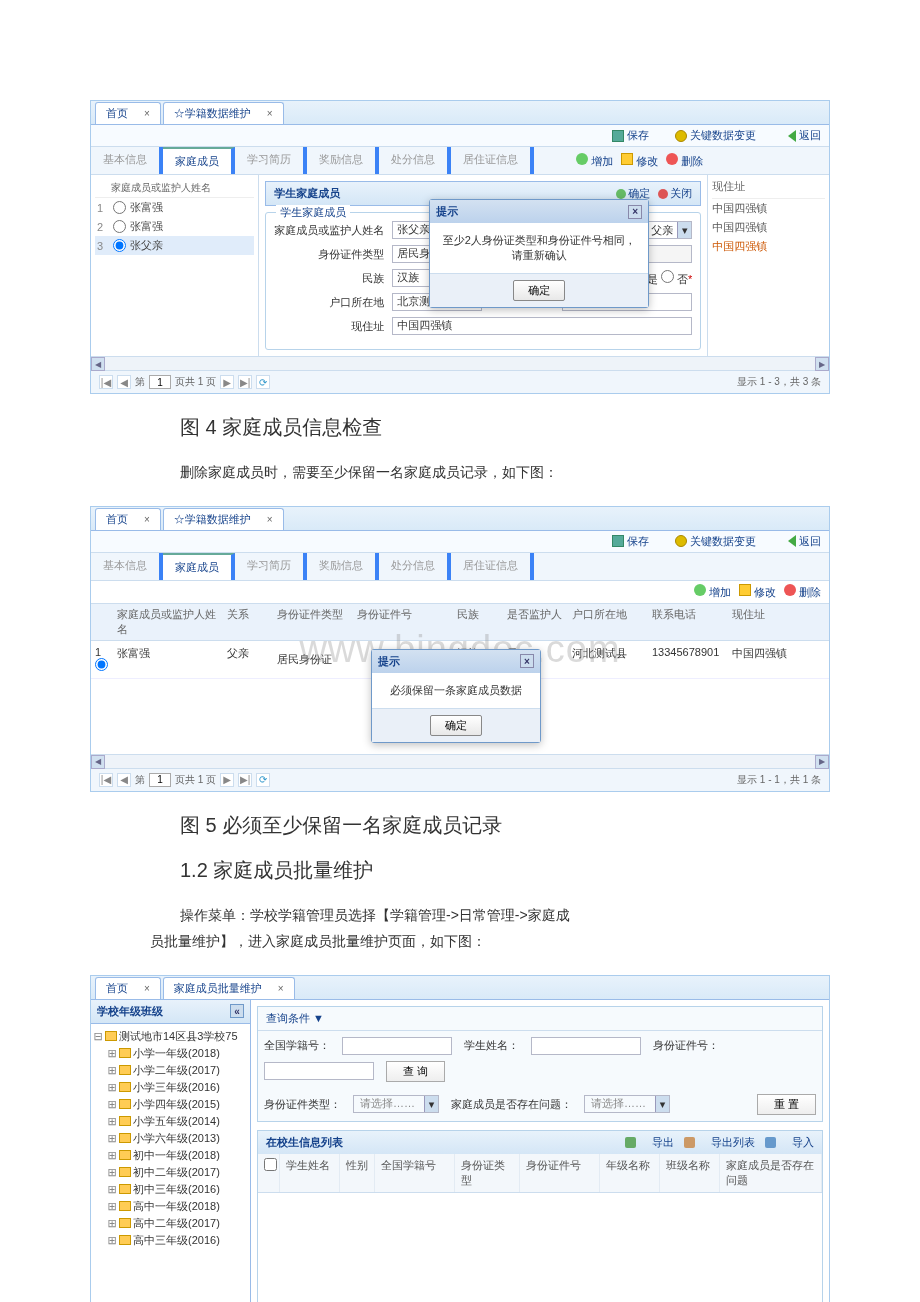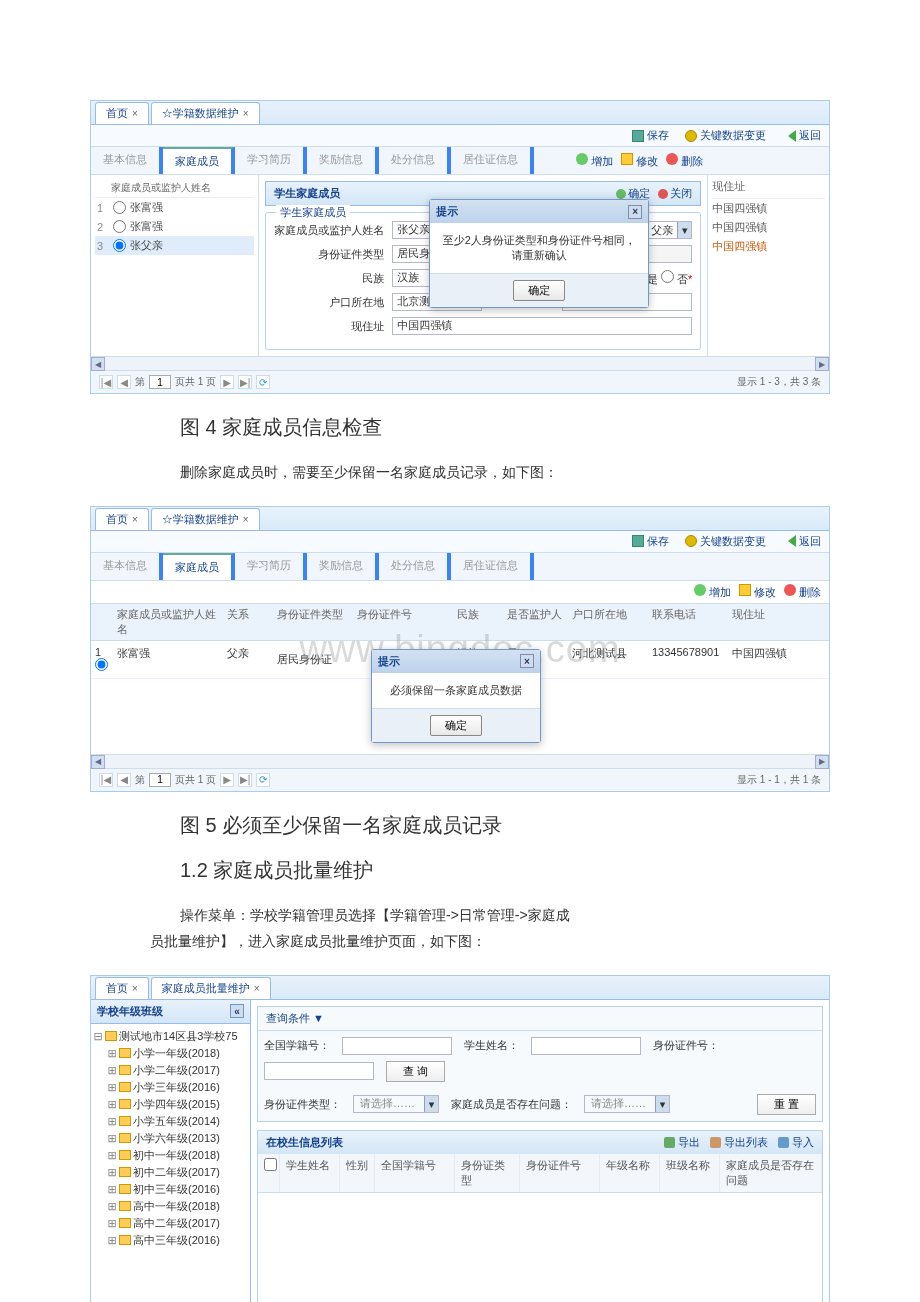--- a/index.html
+++ b/index.html
@@ -1,22 +1,22 @@
 <!DOCTYPE html>
 <html><head>
 <meta charset="utf-8">
 <style>
   * { box-sizing: border-box; margin: 0; padding: 0; }
   body { font-family: "SimSun", "Microsoft YaHei", sans-serif; background: #fff; width: 920px; margin: 0 auto; color: #333; }
   .page { padding: 100px 60px 60px 60px; }
   .screenshot { border: 1px solid #aacced; margin: 0 auto 20px auto; width: 740px; font-size: 11px; background: #fff; }
   .tabs-bar { background: linear-gradient(#e8f2fb,#d9eaf8); border-bottom: 1px solid #99bbe8; height: 24px; display: flex; align-items: flex-end; padding-left: 4px; gap: 2px; }
-  .tab { background: #fff; border: 1px solid #99bbe8; border-bottom: none; border-radius: 3px 3px 0 0; padding: 3px 10px; color: #15428b; display: flex; align-items: center; gap: 4px; }
+  .tab { background: #fff; border: 1px solid #99bbe8; border-bottom: none; border-radius: 3px 3px 0 0; padding: 3px 10px; color: #15428b; display: flex; align-items: center; gap: 16px; }
   .close-x { color: #666; font-size: 10px; }
-  .toolbar-right { background: #f7fbff; border-bottom: 1px solid #cde; height: 22px; display: flex; justify-content: flex-end; align-items: center; padding: 0 8px; gap: 16px; color: #15428b; }
+  .toolbar-right { background: #f7fbff; border-bottom: 1px solid #cde; height: 22px; display: flex; justify-content: flex-end; align-items: center; padding: 0 8px; gap: 26px; color: #15428b; }
   .toolbar-right span { display: inline-flex; align-items: center; gap: 3px; cursor: pointer; }
   .ico { width: 12px; height: 12px; display: inline-block; }
   .ico.save { background: #5a9; border: 1px solid #386; }
   .ico.key { background: #db0; border: 1px solid #a80; border-radius: 50%; }
   .ico.back { border: 6px solid transparent; border-right: 8px solid #4a4; width: 0; height: 0; }
   .ico.add { background: #6c6; border-radius: 50%; position: relative; }
   .ico.edit { background: #fc3; border: 1px solid #c90; }
   .ico.del { background: #e55; border-radius: 50%; }
   .subtabs { display: flex; background: #f0f6fc; border-bottom: 1px solid #cde; }
   .subtabs .st { padding: 5px 12px; color: #999; border-right: 4px solid #3b82f6; }
@@ -81,21 +81,21 @@
   .search-body { padding: 6px; display: flex; flex-wrap: wrap; gap: 6px 12px; align-items: center; font-size: 11px; }
   .search-body .lbl { text-align: right; color: #333; }
   .search-body input.txt { border: 1px solid #b5b8c8; height: 18px; width: 110px; }
   .search-body .wsel { border: 1px solid #b5b8c8; height: 18px; display: inline-flex; }
   .search-body .wsel .v { padding: 0 6px; color: #888; width: 70px; }
   .search-body .wsel .arr { background: #cde; width: 14px; display:flex;align-items:center;justify-content:center;border-left:1px solid #99b; }
   .actbtn { border: 1px solid #aaa; background: linear-gradient(#fff,#eee); padding: 2px 16px; font-size: 11px; cursor: pointer; }
   .list-box { border: 1px solid #b7d3ea; }
   .list-head { background: linear-gradient(#e8f2fb,#d4e6f6); padding: 4px 8px; color: #15428b; font-weight: bold; display: flex; justify-content: space-between; }
   .list-tools { display: flex; gap: 10px; font-weight: normal; color: #15428b; }
-  .list-tools .ti { display: inline-flex; align-items: center; gap: 3px; cursor: pointer; }
+  .list-tools .ti { display: inline-flex; align-items: center; gap: 16px; cursor: pointer; }
   .grid-hdr { display: flex; background: #f3f7fb; border-bottom: 1px solid #cde; font-size: 11px; color: #555; }
   .grid-hdr .gc { padding: 4px 6px; border-right: 1px solid #e3ebf3; }
   .grid-empty { height: 130px; background: #fff; }
   .ico.export { background:#6a6;border-radius:2px;width:11px;height:11px;}
   .ico.import { background:#69c;border-radius:2px;width:11px;height:11px;}
   .ico.export2 { background:#c96;border-radius:2px;width:11px;height:11px;}
 </style>
 </head>
 <body>
 

